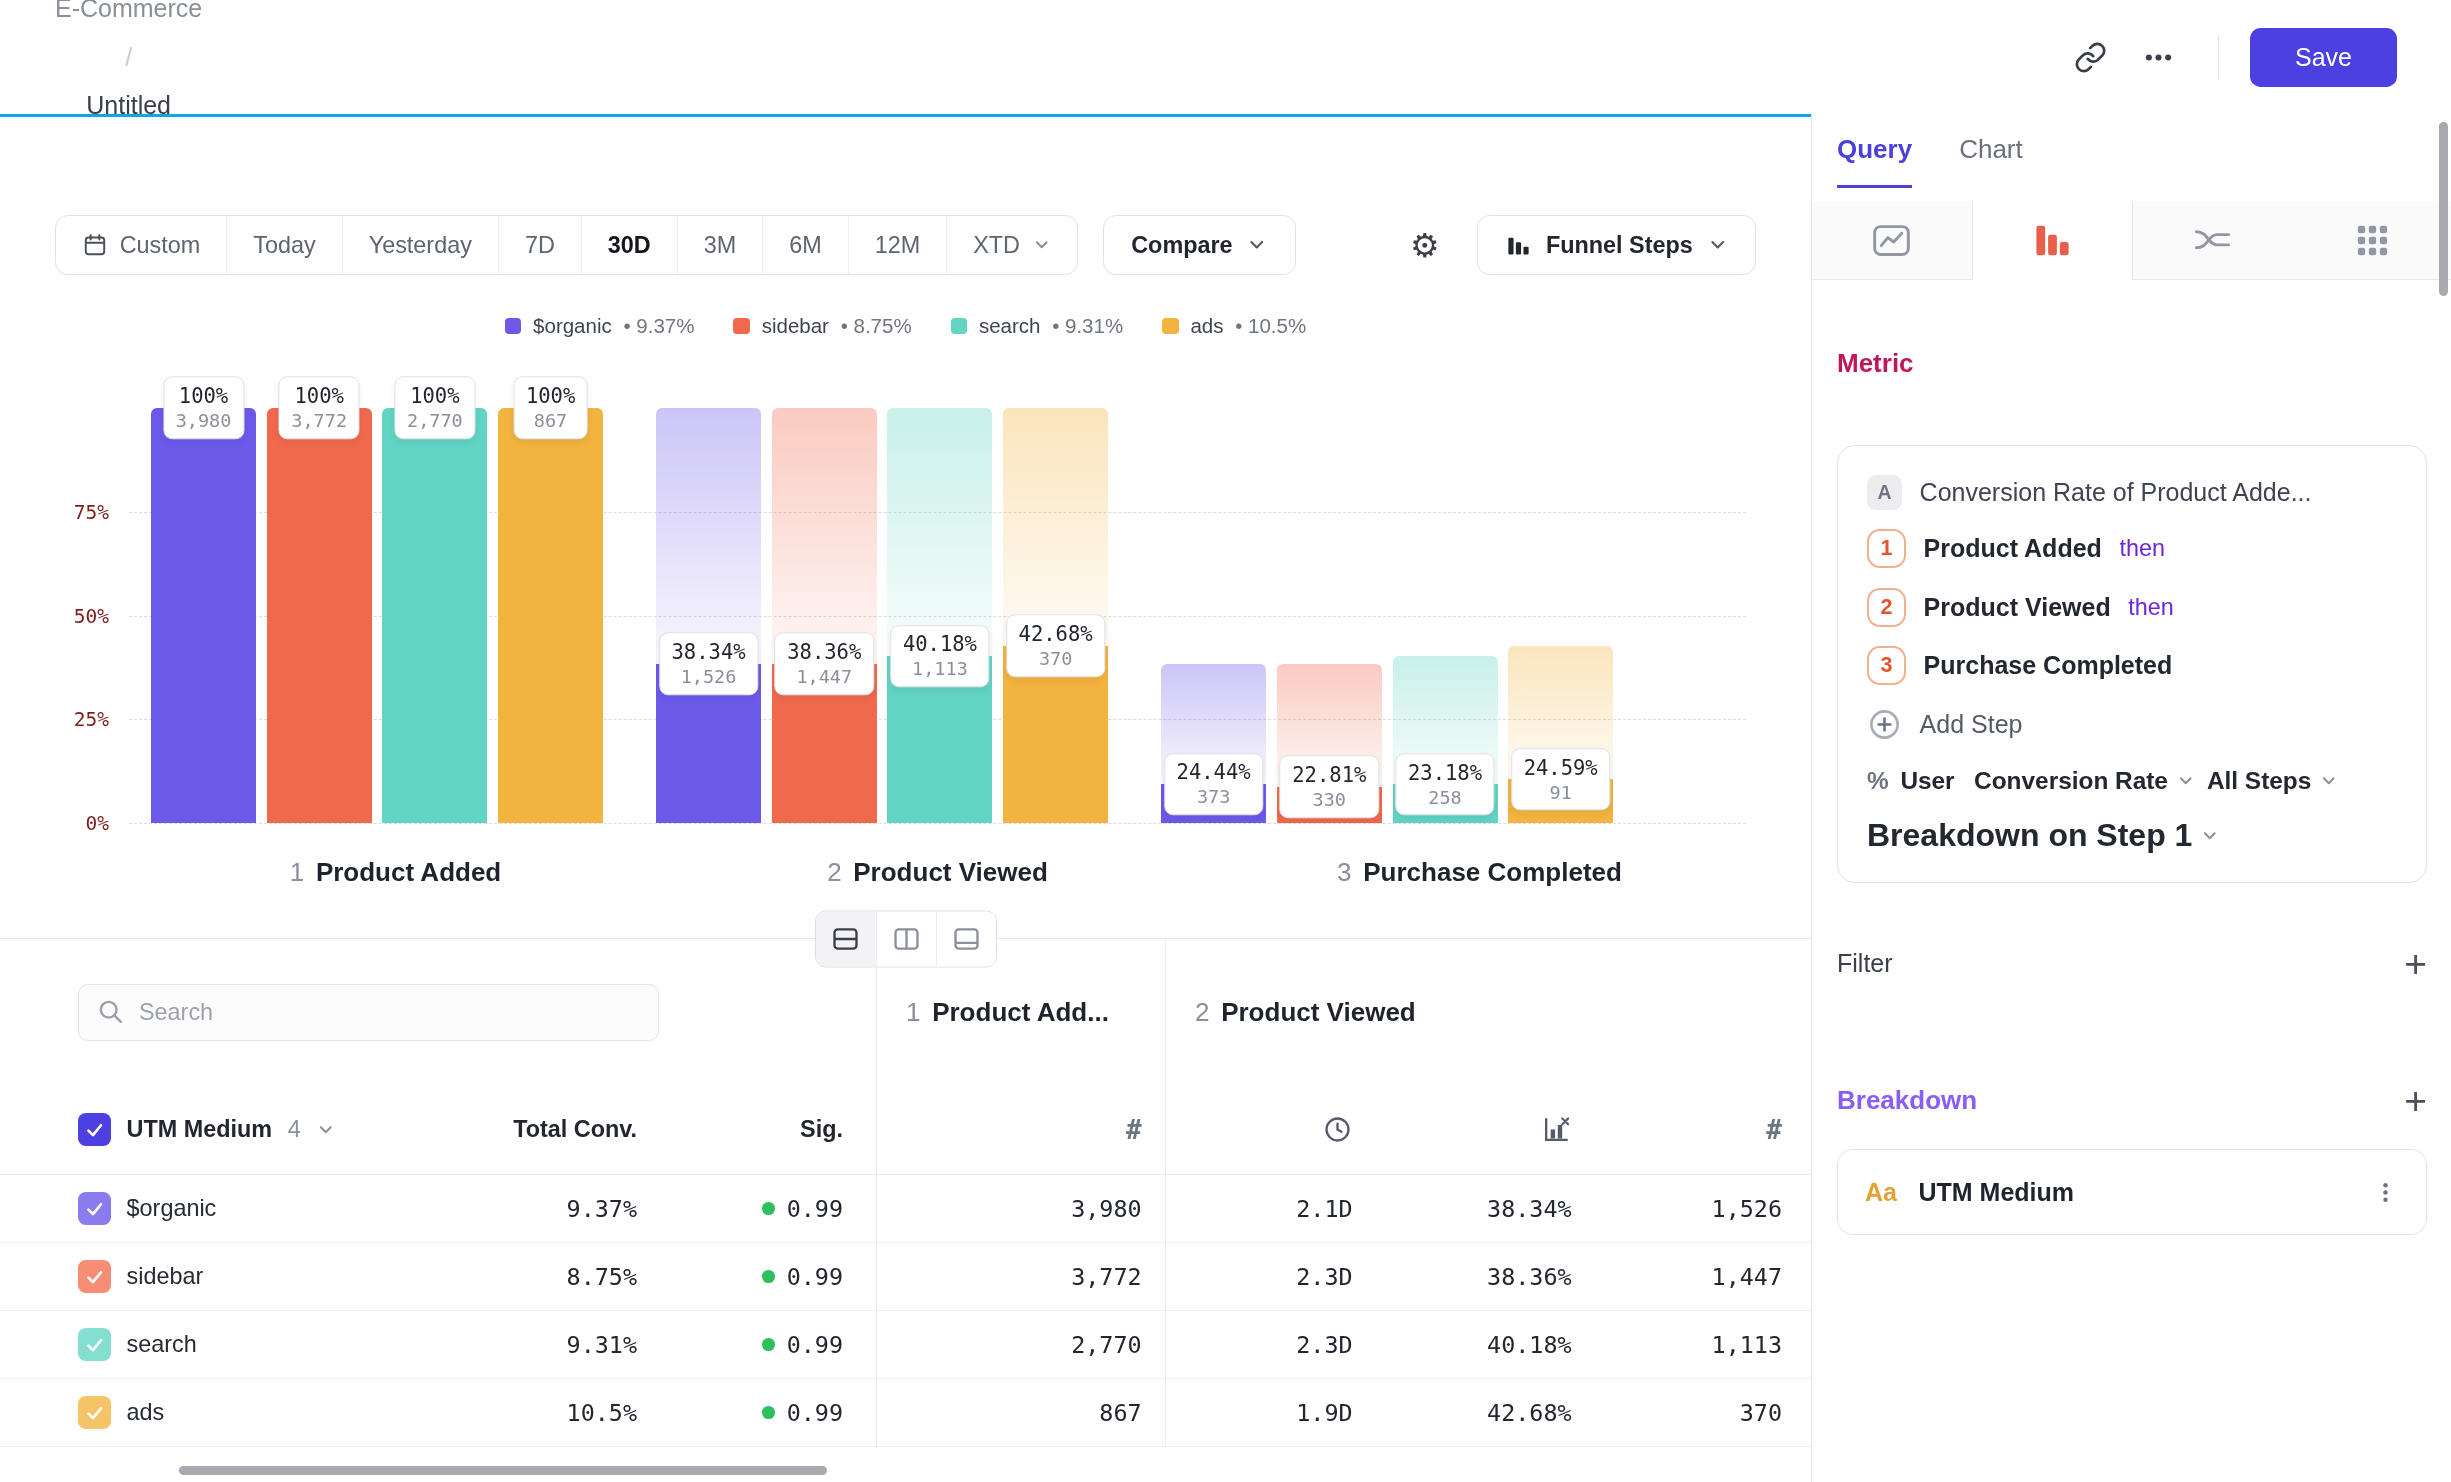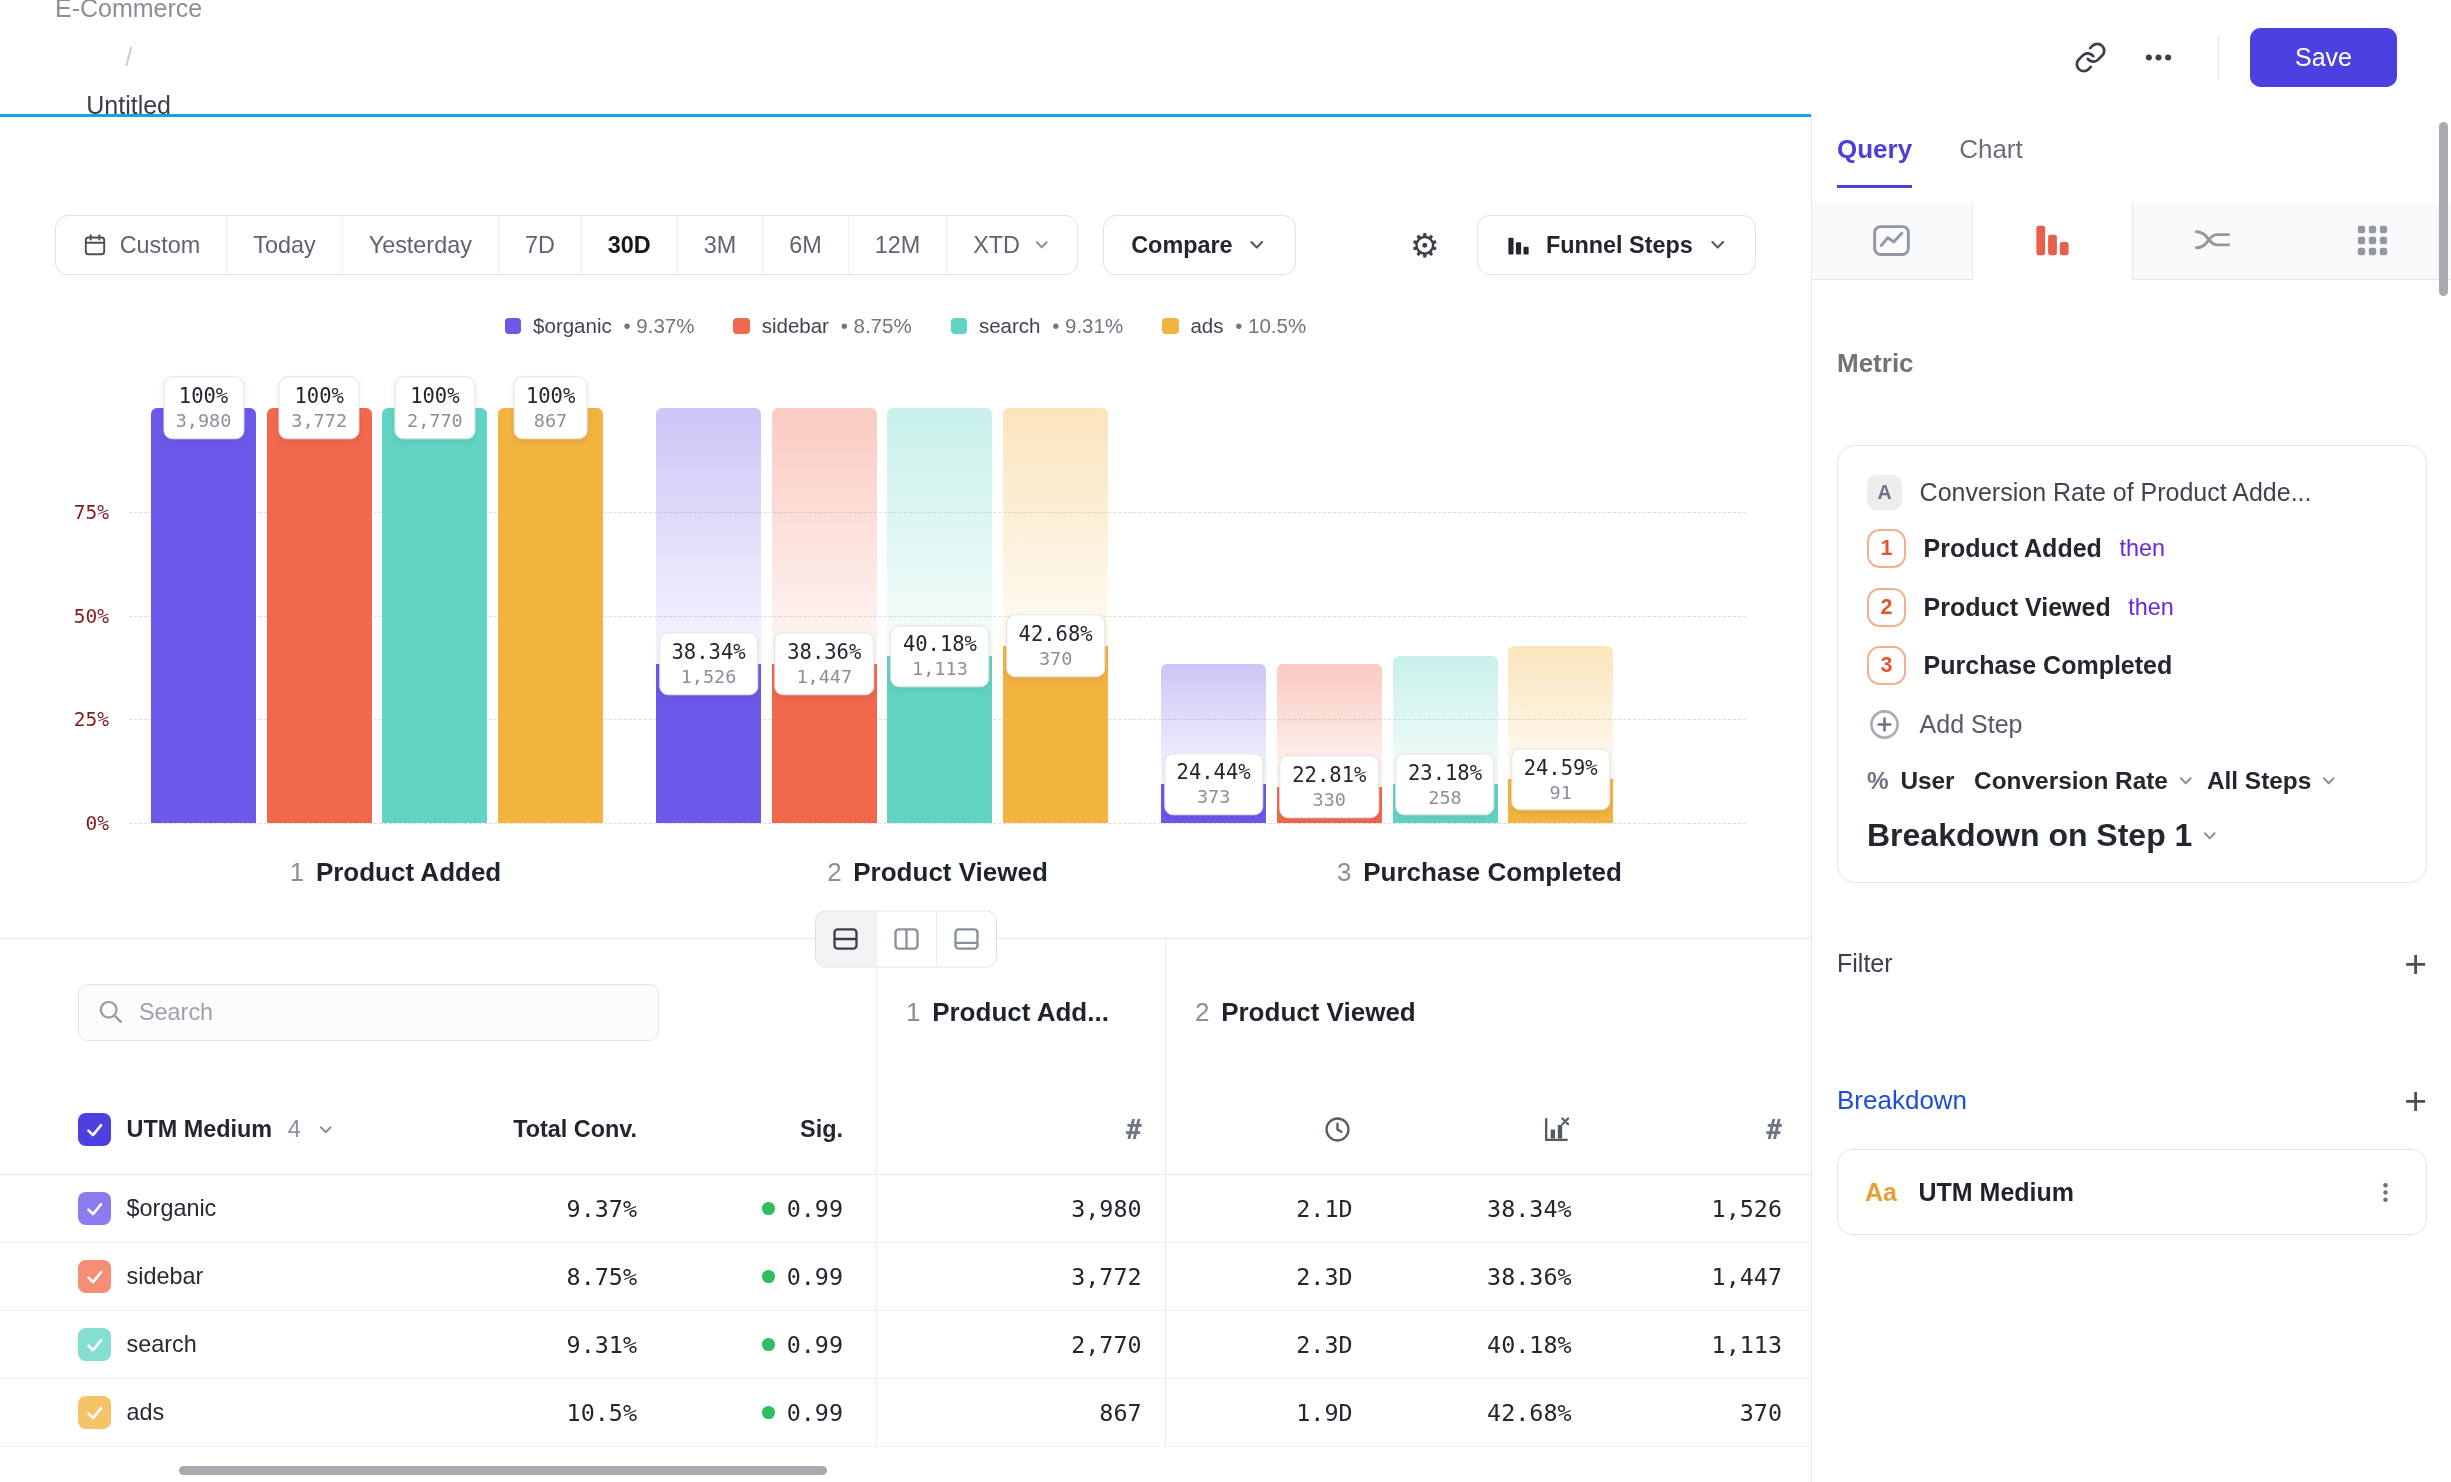--- a/index.html
+++ b/index.html
@@ -103,21 +103,21 @@
 
   
   .panel-tabs { height: 74px; display: flex; align-items: center; gap: 47px; padding: 0 25px; }
   .ptab { font-size: 26px; color: #6A6F7A; height: 100%; display: flex; align-items: center; cursor: pointer;
     border-bottom: 3.9px solid transparent; }
   .ptab.active { color: #4B40D9; font-weight: 600; border-bottom-color: #4B40D9; }
   .icon-tabs { margin-top: 13.7px; height: 78px; display: flex; background: #FAFAFB; }
   .itab { flex: 1; display: flex; align-items: center; justify-content: center; border-bottom: 1.5px solid #E8E8EB; cursor: pointer; }
   .itab.active { background: #fff; border-bottom-color: transparent; border-left: 1.5px solid #E8E8EB; border-right: 1.5px solid #E8E8EB; }
   .panel-body { padding: 0 25px; }
-  .panel-h { margin-top: 68px; font-size: 26px; font-weight: 700; color: #737373; }
+  .panel-h { margin-top: 68px; font-size: 26px; font-weight: 700; color: #be185d; }
   .metric-card { margin-top: 66px; border: 1.5px solid #E3E3E7; border-radius: 18.5px; padding: 27px 29px; display: flex; flex-direction: column; gap: 15.6px; }
   .mc-title-row { display: flex; align-items: center; gap: 17.6px; height: 39px; }
   .a-badge { width: 35px; height: 35px; border-radius: 8.8px; background: #EDEDF0; color: #6E7380; font-size: 19.5px;
     font-weight: 700; display: flex; align-items: center; justify-content: center; flex: none; }
   .mc-title { font-size: 25px; color: #3F4450; font-weight: 500; white-space: nowrap; overflow: hidden; }
   .mc-steps { display: flex; flex-direction: column; gap: 15.6px; }
   .mc-step { display: flex; align-items: center; gap: 17.6px; height: 43px; cursor: pointer; }
   .step-badge { width: 39px; height: 39px; border-radius: 12.7px; border: 2px solid #F4B08C; color: #E2542C;
     font-size: 21.5px; font-weight: 700; display: flex; align-items: center; justify-content: center; flex: none; background: #fff; }
   .step-name { font-size: 25px; font-weight: 700; color: #23272F; }
@@ -132,21 +132,21 @@
   .advanced { margin-left: auto; display: flex; align-items: center; gap: 5.9px; color: #787E8A; font-size: 23.4px; cursor: pointer; }
   .mc-measure { display: flex; align-items: center; gap: 11.7px; height: 39px; font-size: 24.4px; }
   .pct-glyph { color: #6E7480; font-weight: 600; }
   .measure-item { display: flex; align-items: center; gap: 7.8px; color: #23272F; font-weight: 600; cursor: pointer; }
   .measure-plain { color: #23272F; font-weight: 600; }
   .mc-bdrow { display: flex; align-items: center; gap: 7.8px; height: 39px; font-size: 32px; font-weight: 600; color: #23272F; cursor: pointer; }
   .section-row { display: flex; align-items: center; justify-content: space-between; height: 43px; }
   .section-row.filter { margin-top: 59px; }
   .section-row.bd { margin-top: 94px; }
   .sec-label { font-size: 25px; font-weight: 500; color: #3A3F4A; }
-  .sec-label.bold { font-weight: 400; color: #1d4ed8; font-size: 26px; }
+  .sec-label.bold { font-weight: 700; color: #8b5cf6; font-size: 26px; }
   .plus-btn { border: none; background: transparent; font-size: 39px; font-weight: 300; color: #4A4F59; cursor: pointer; line-height: 1; font-family: inherit; }
   .bd-card { margin-top: 27px; height: 86px; border: 1.5px solid #E3E3E7; border-radius: 15.6px; display: flex;
     align-items: center; padding: 0 27px; gap: 21.5px; }
   .aa-badge { color: #E79F35; font-size: 25px; font-weight: 700; }
   .bd-label { font-size: 25px; font-weight: 700; color: #1F232B; }
   .kebab { margin-left: auto; cursor: pointer; display: flex; }
   .v-scroll-thumb { position: absolute; right: 3.9px; top: 7.8px; width: 8.8px; height: 174px; border-radius: 4.9px; background: #A9A9B0; }
 </style>
 </head>
 <body>

